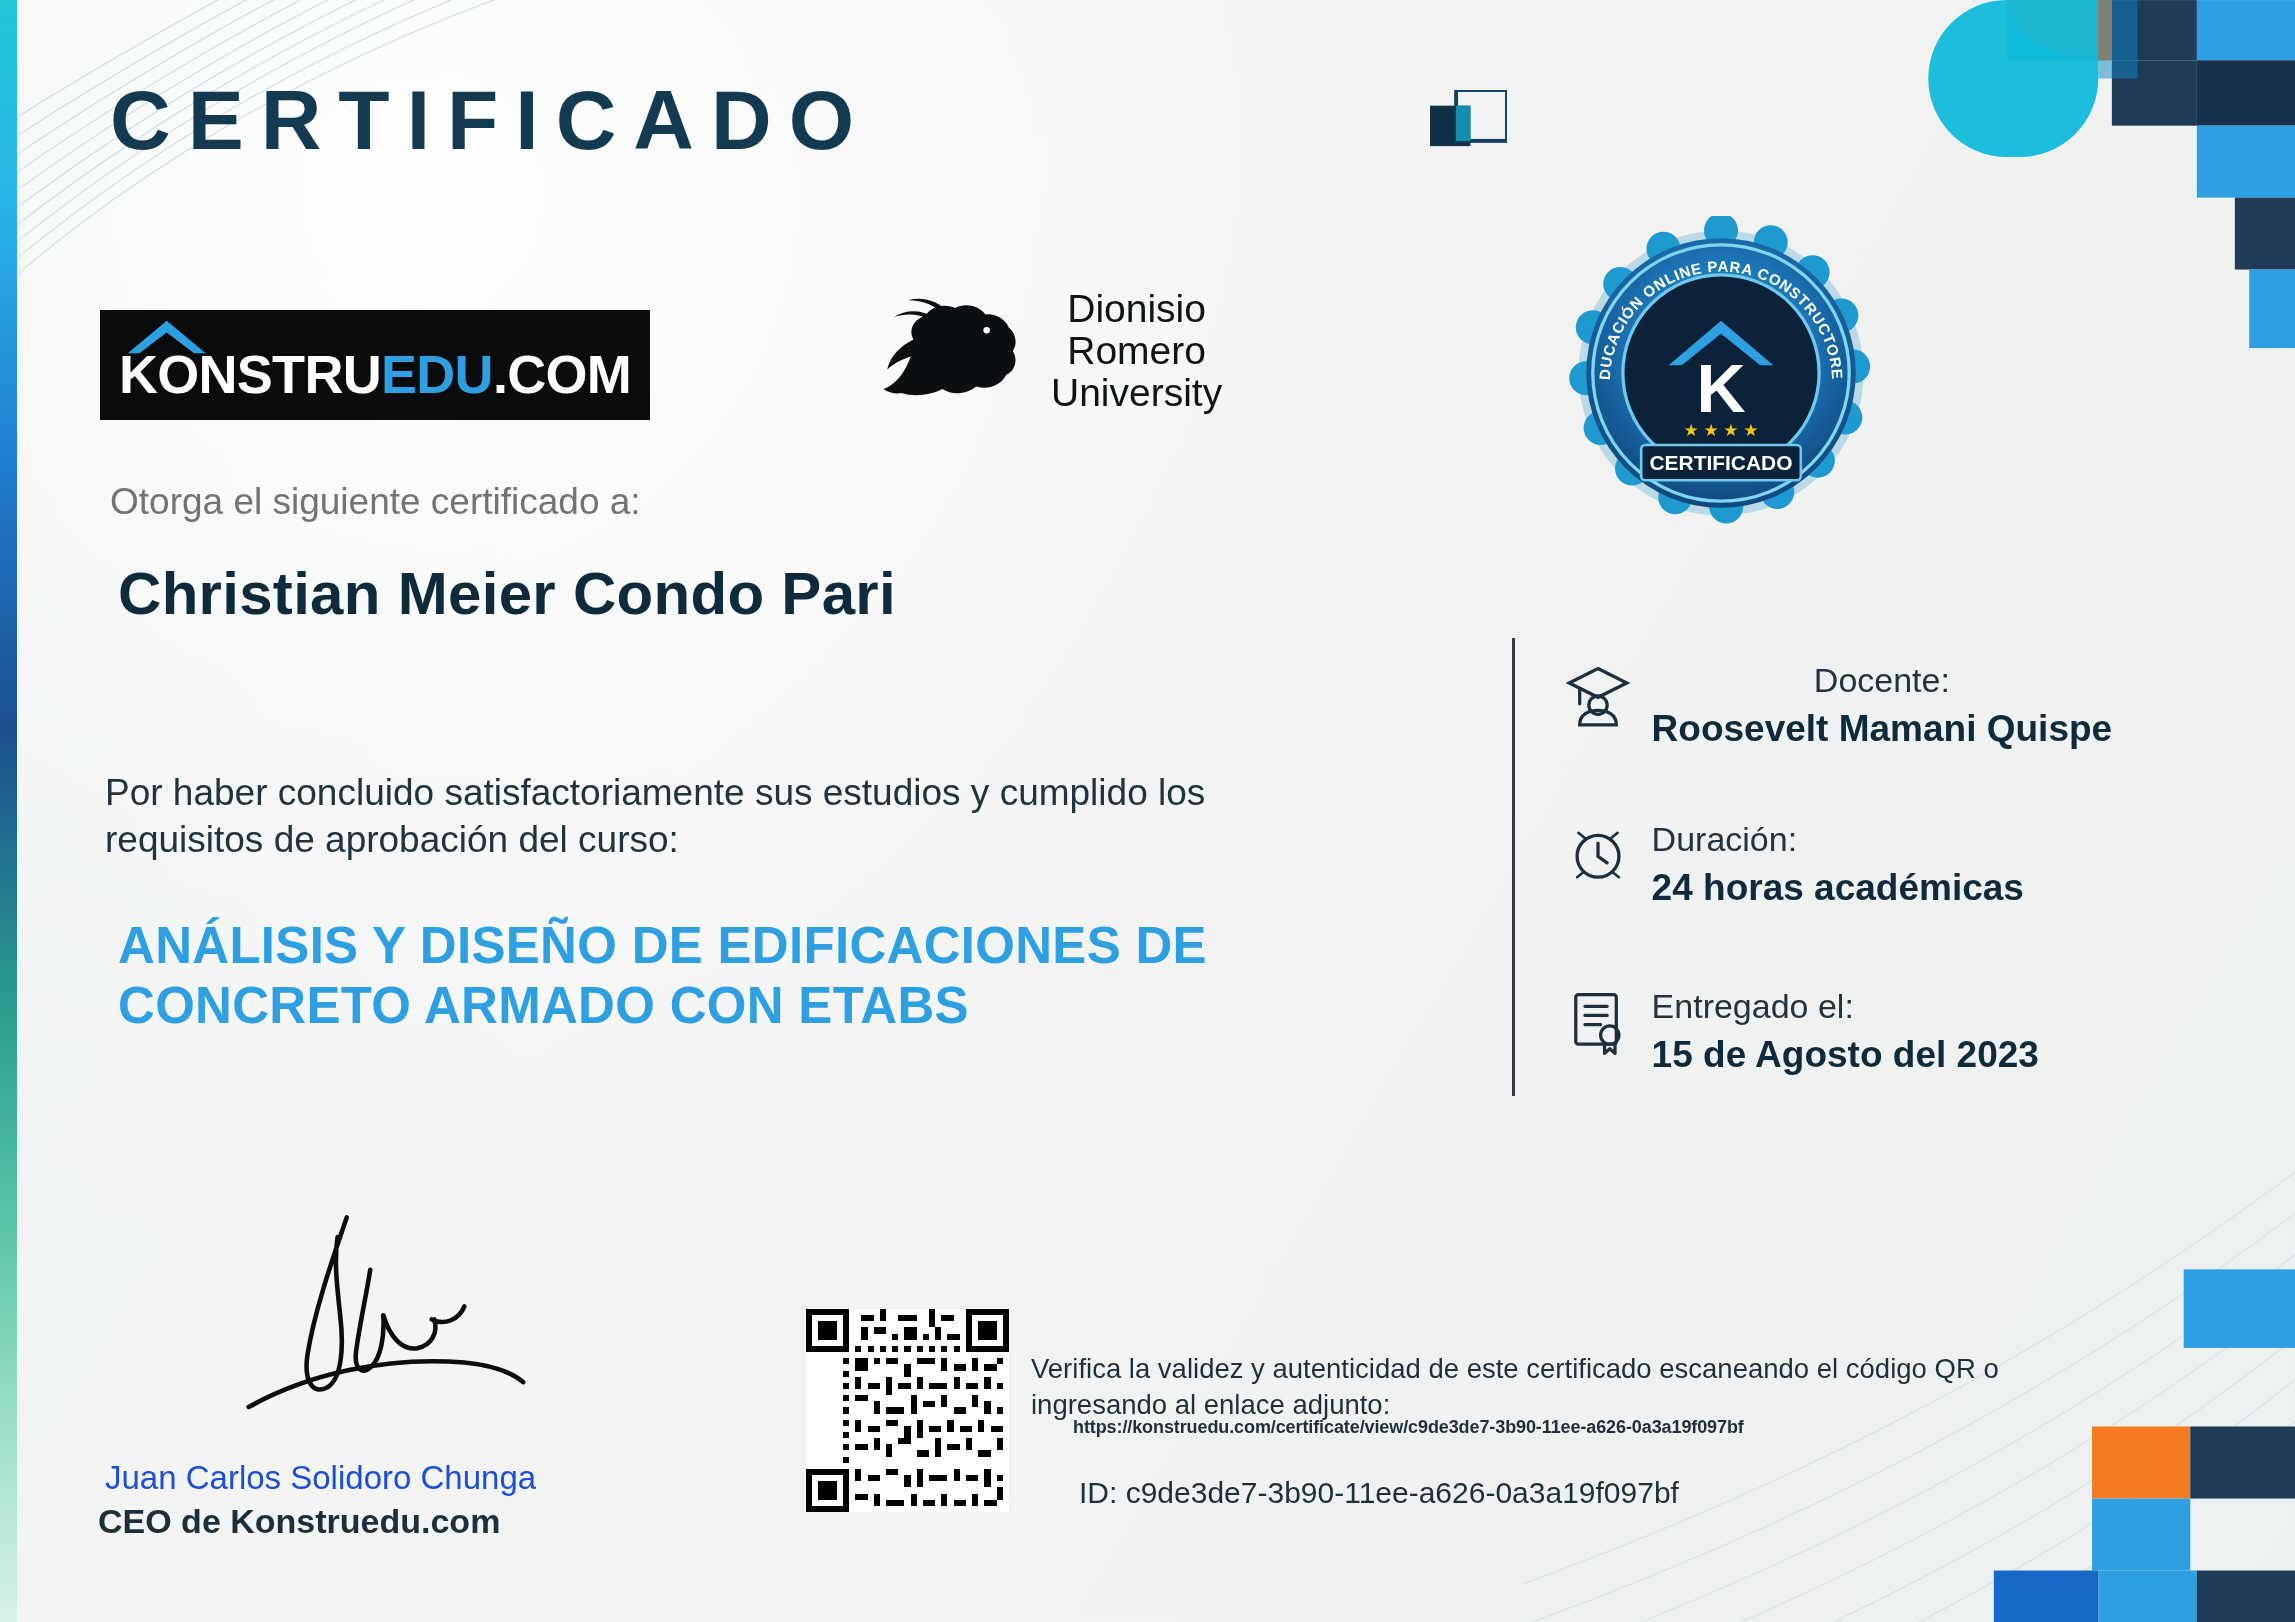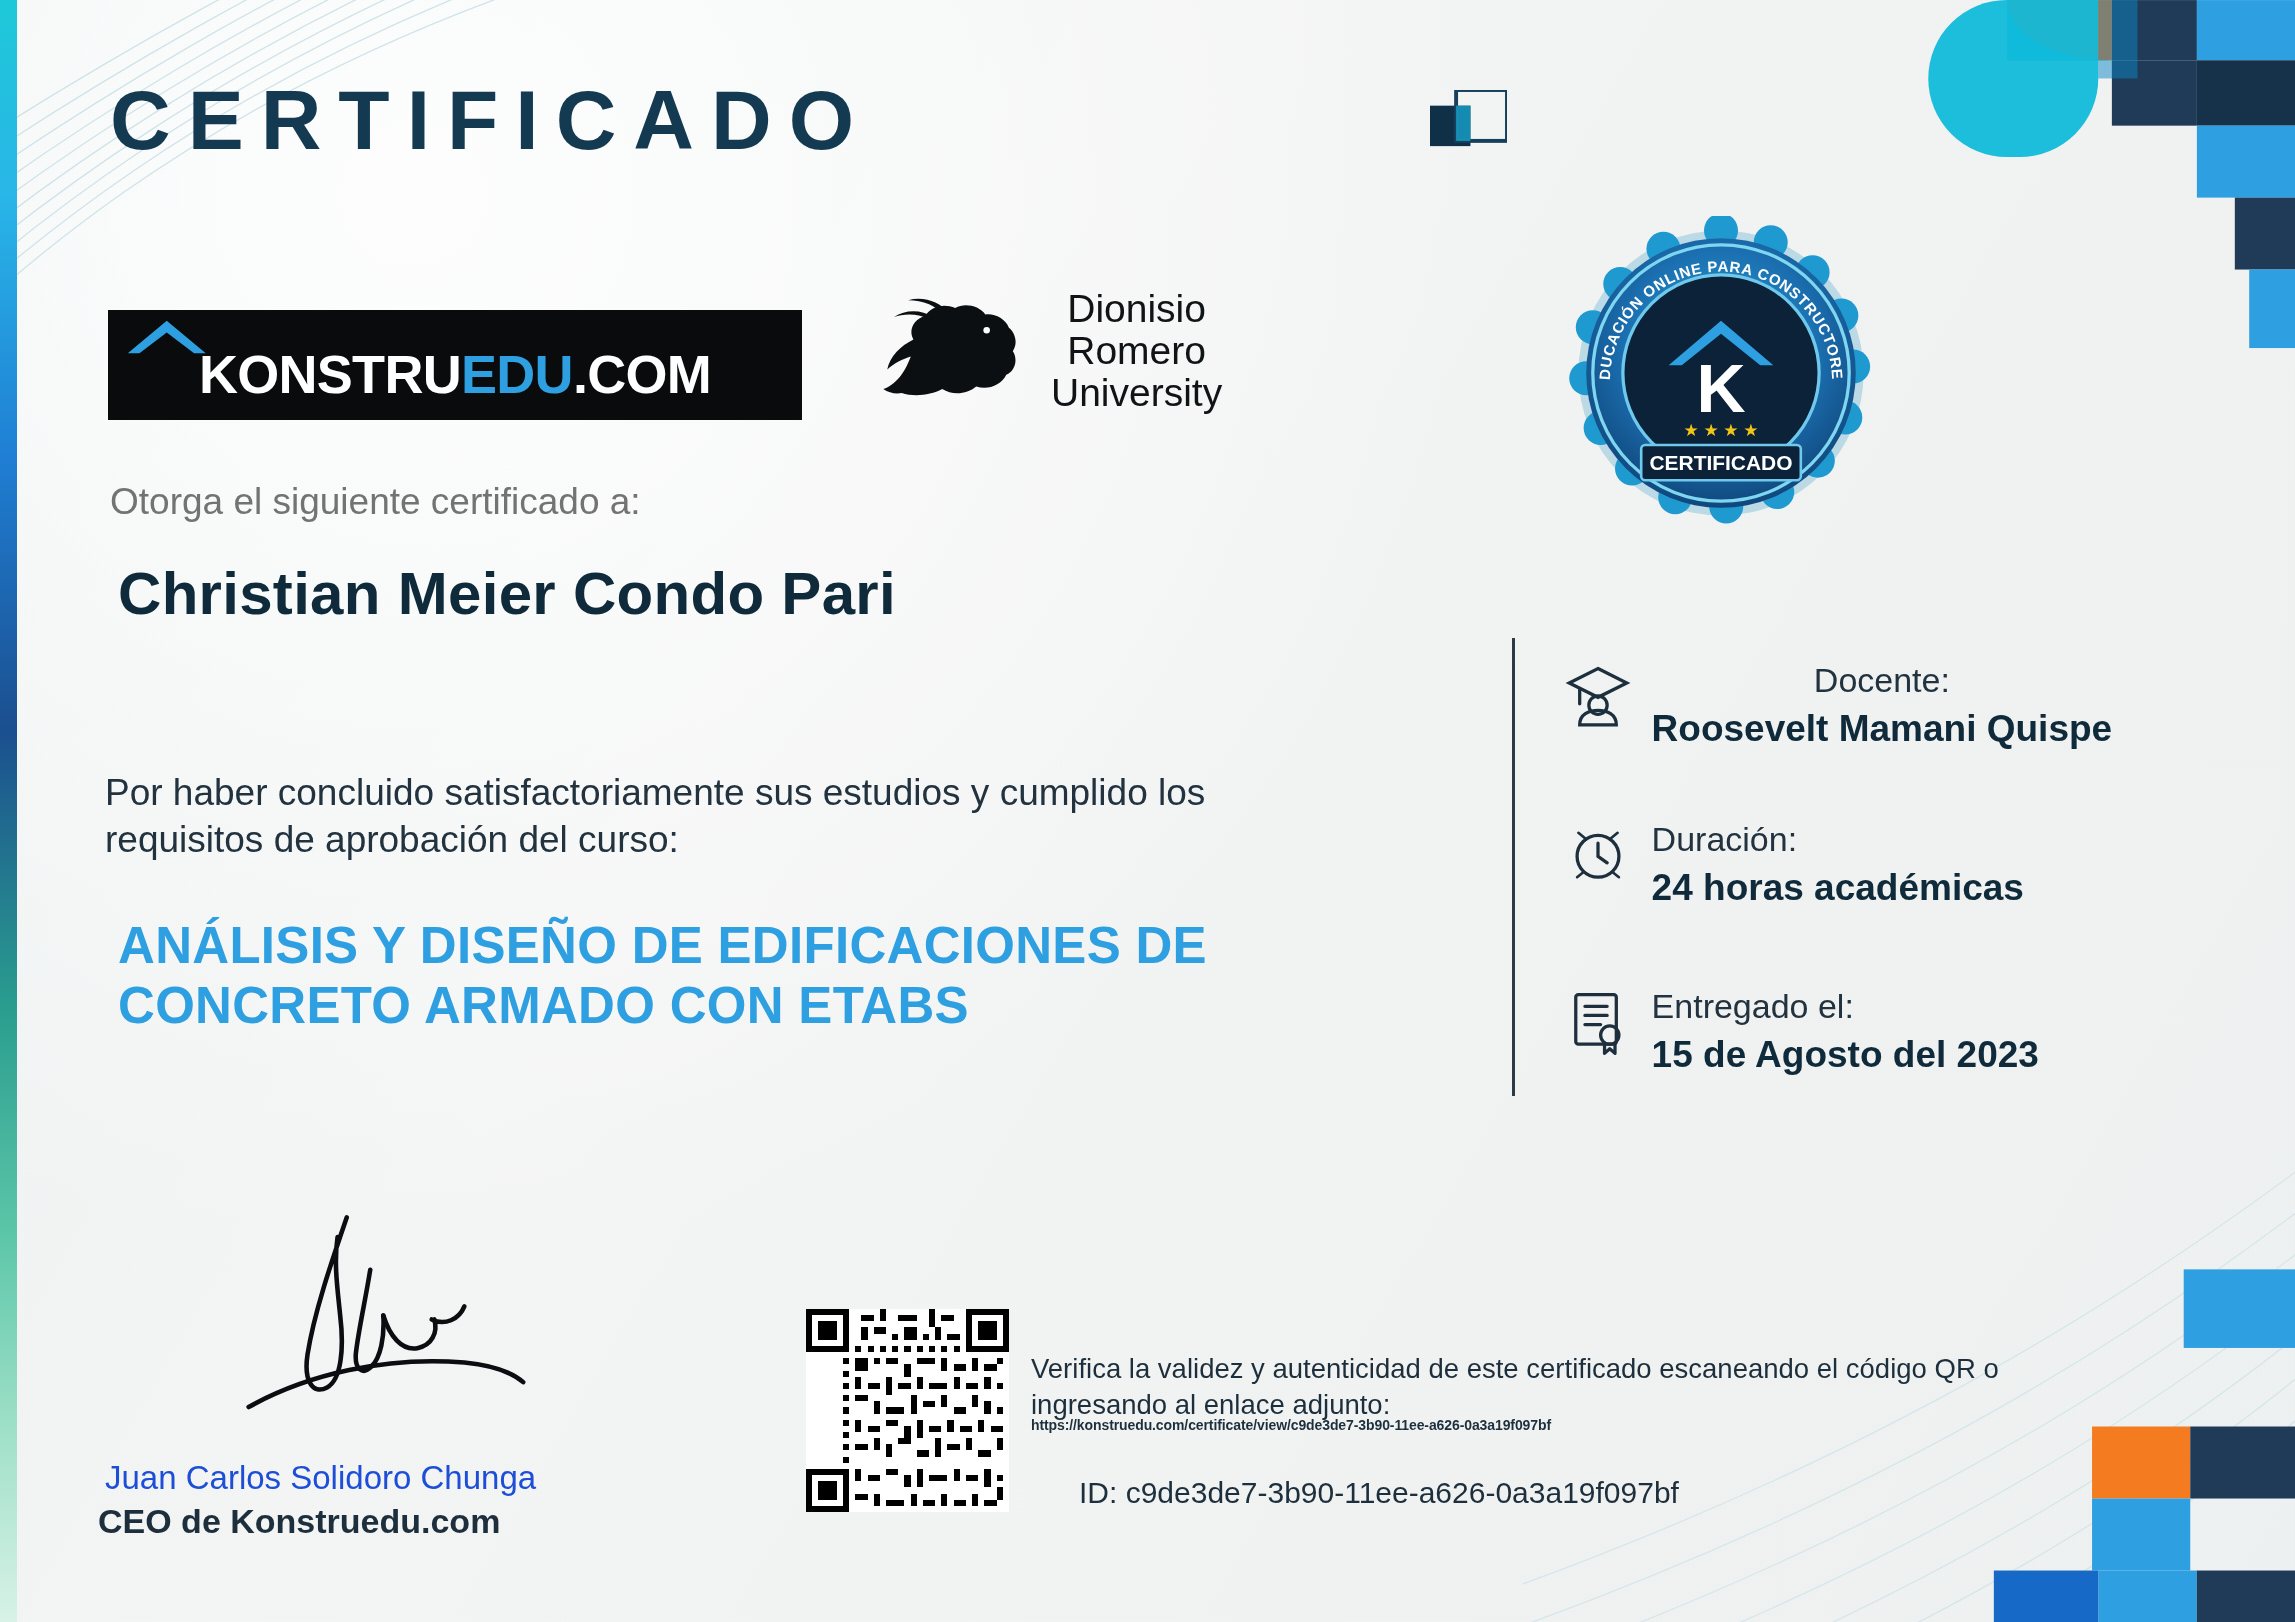--- a/index.html
+++ b/index.html
@@ -74,23 +74,23 @@
     position: absolute;
     left: 1430px;
     top: 90px;
     width: 77px;
     height: 77px;
   }
 
   
   .konstru-logo {
     position: absolute;
-    left: 108px;
+    left: 100px;
     top: 310px;
-    width: 694px;
+    width: 550px;
     height: 110px;
     background: #090b0c;
     display: flex;
     align-items: center;
     justify-content: center;
   }
   .konstru-text {
     font-size: 54px;
     font-weight: 700;
     letter-spacing: -0.7px;
@@ -219,22 +219,22 @@
   .verify-text {
     position: absolute;
     left: 1031px; top: 1351px;
     font-size: 27.5px;
     line-height: 1.3;
     color: #1d2f3c;
     width: 1001px;
   }
   .verify-url {
     position: absolute;
-    left: 1031px; top: 1417px;
-    font-size: 14px;
+    left: 1073px; top: 1417px;
+    font-size: 18px;
     font-weight: 700;
     color: #1d2f3c;
     letter-spacing: -0.1px;
   }
   .verify-id {
     position: absolute;
     left: 1031px; top: 1476px;
     font-size: 30px;
     color: #1d2f3c;
     margin-left: 48px;

